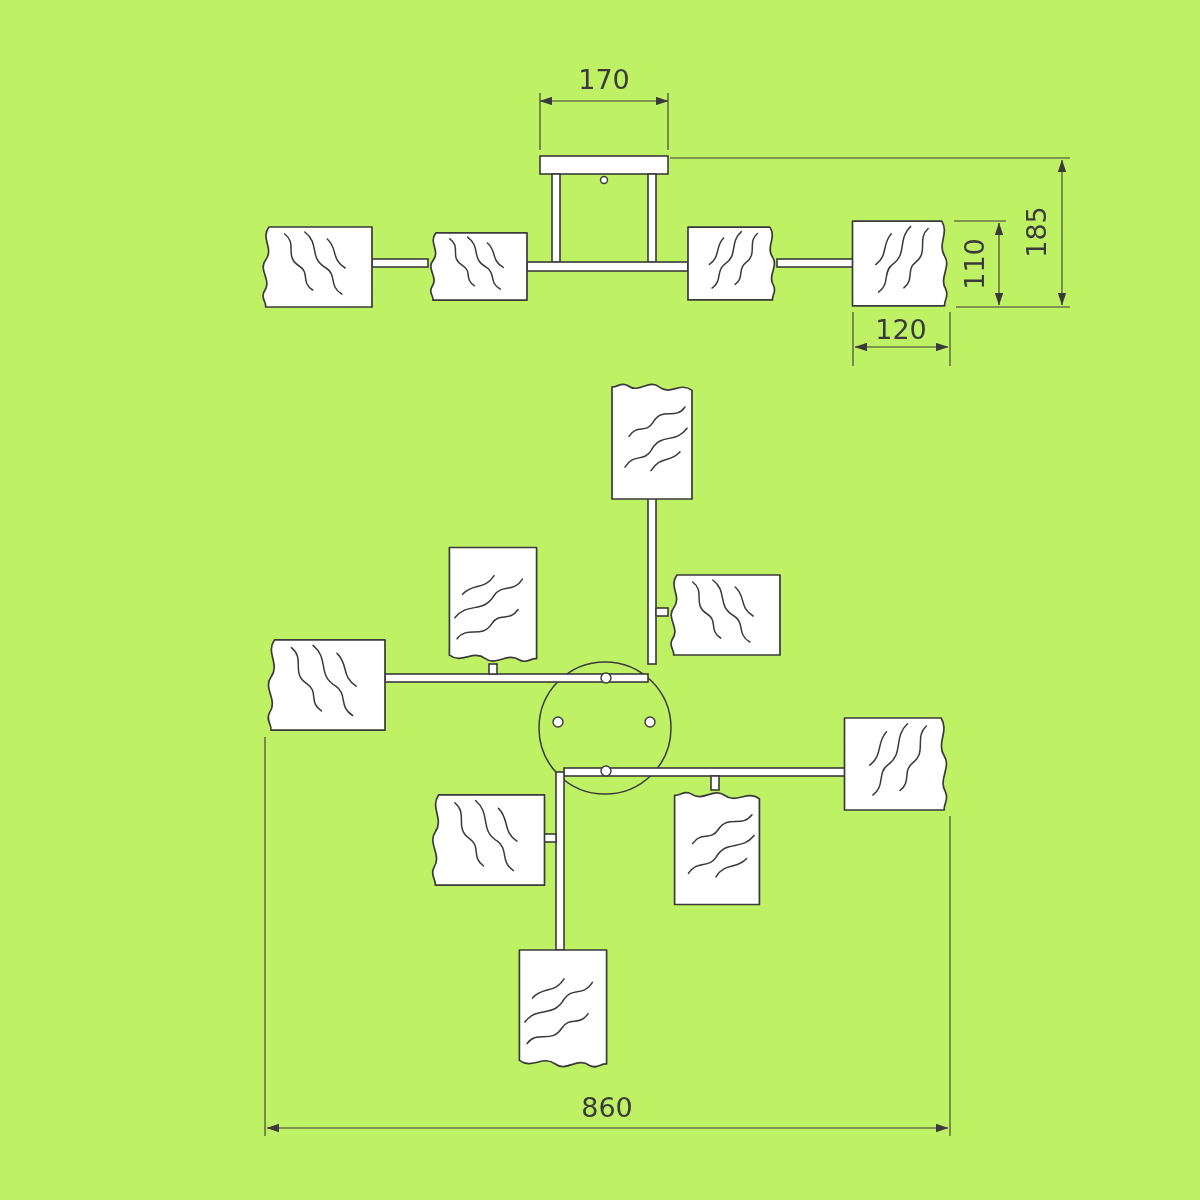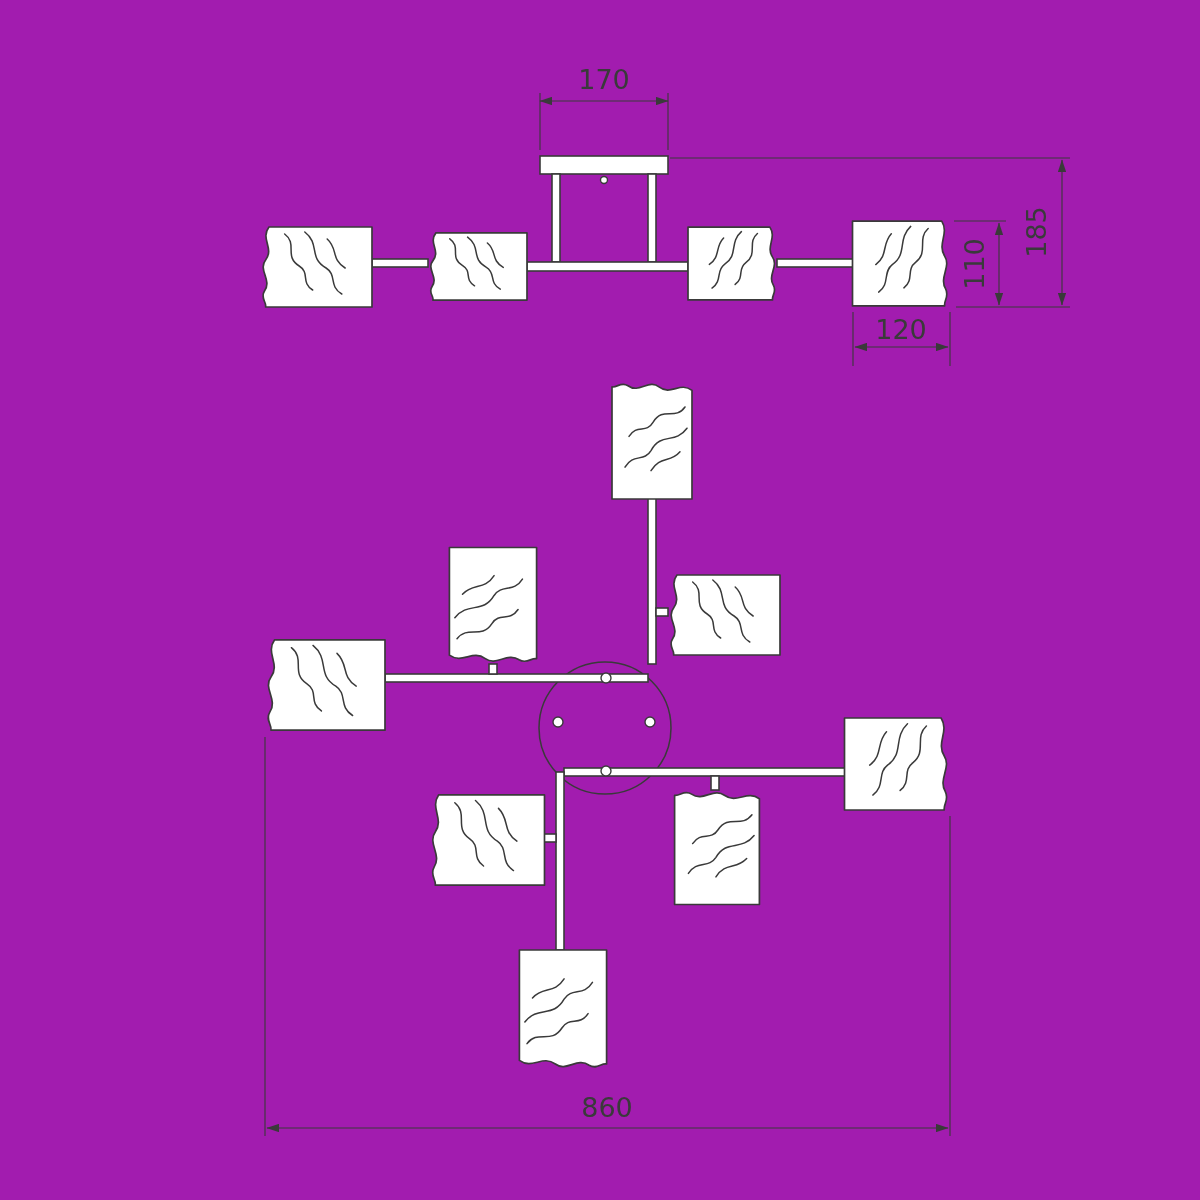--- a/index.html
+++ b/index.html
@@ -1,16 +1,16 @@
 <!DOCTYPE html>
 <html><head>
 <meta charset="utf-8">
 <style>
   html,body { margin:0; padding:0; background:#ffffff; }
-  .canvas { width:1200px; height:1200px; background:#a21caf; position:relative; overflow:hidden; }
+  .canvas { width:1200px; height:1200px; background:#bef264; position:relative; overflow:hidden; }
   svg { display:block; }
   .outline { fill:#ffffff; stroke:#3a3a3a; stroke-width:1.7; stroke-linejoin:round; vector-effect:non-scaling-stroke; }
   .sq { fill:none; stroke:#3a3a3a; stroke-width:1.5; stroke-linecap:round; vector-effect:non-scaling-stroke; }
   .struct { fill:#ffffff; stroke:#3a3a3a; stroke-width:1.6; }
   .dline { stroke:#3a3a3a; stroke-width:1.1; fill:none; }
   .thin { stroke:#3a3a3a; stroke-width:1.1; fill:none; }
   .hole { fill:#ffffff; stroke:#3a3a3a; stroke-width:1.4; }
   .bigcircle { fill:none; stroke:#3a3a3a; stroke-width:1.5; }
   .dtext { font-family:"DejaVu Sans", sans-serif; font-size:27px; fill:#3a3a3a; }
   .arrfill { fill:#3a3a3a; }

